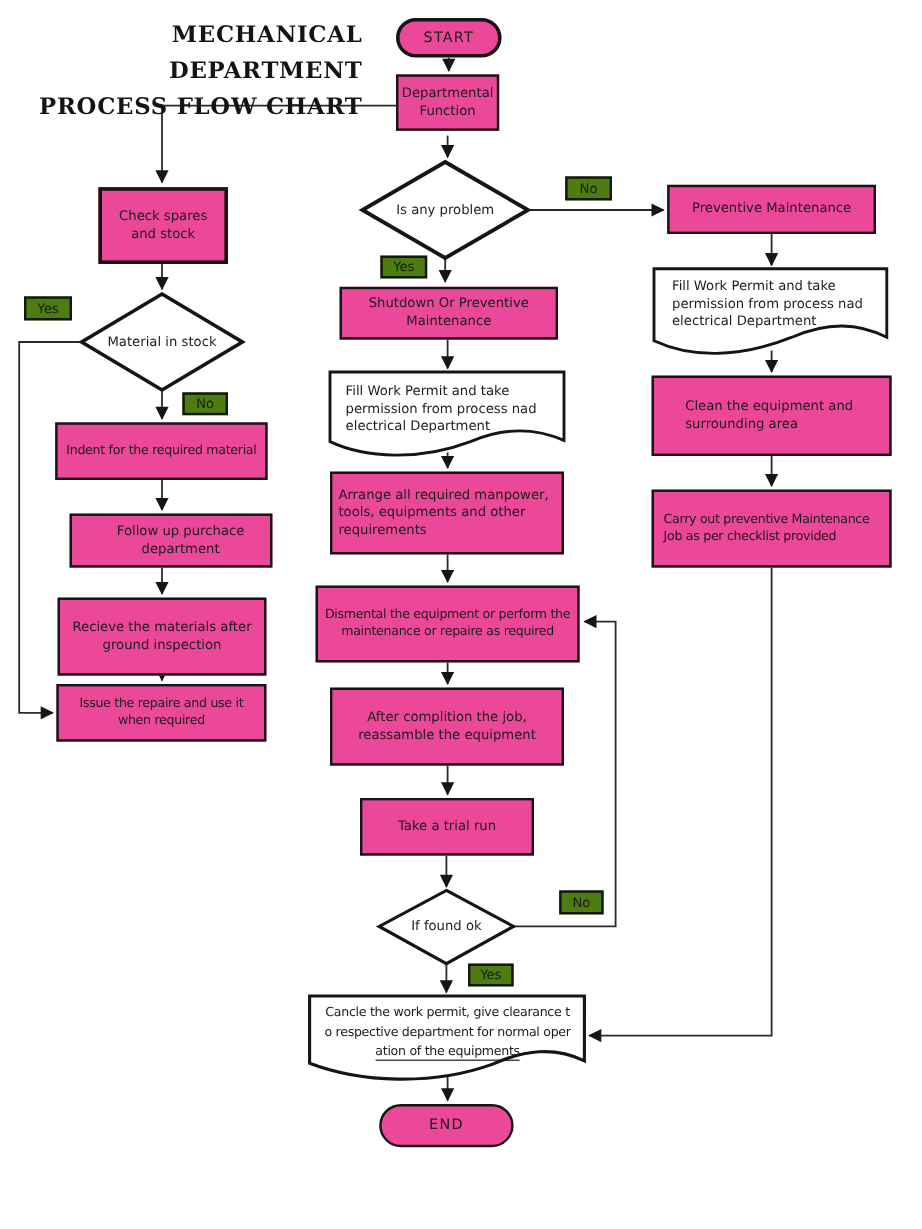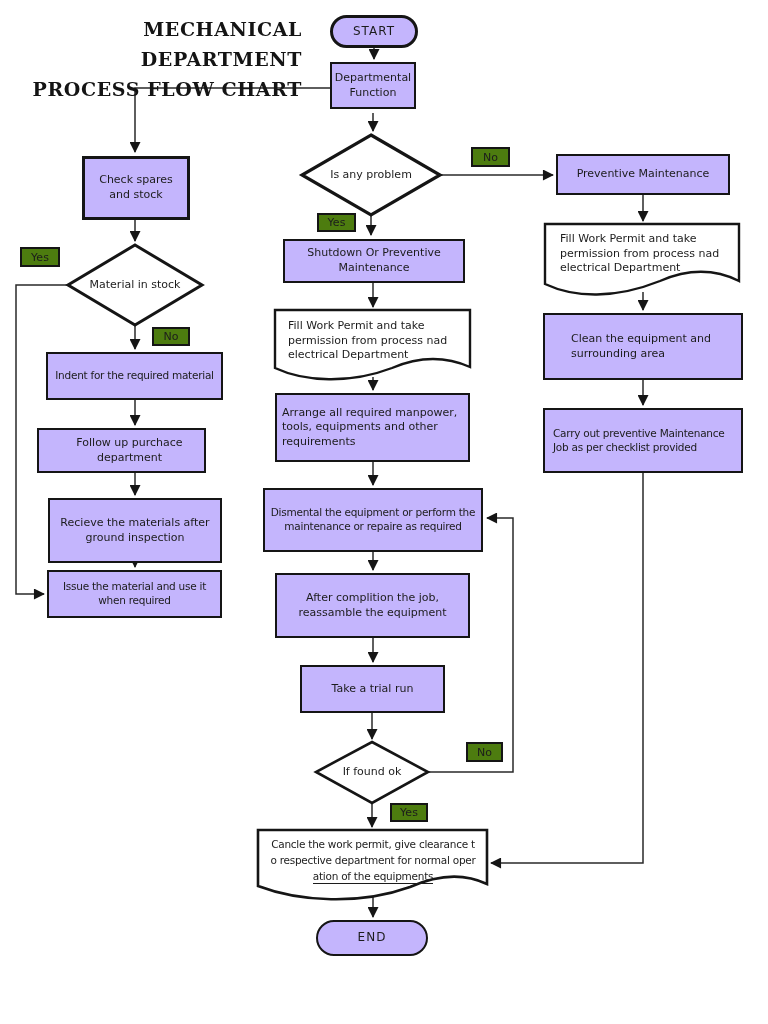--- a/index.html
+++ b/index.html
@@ -2,21 +2,21 @@
 <html><head>
 <meta charset="utf-8">
 <style>
   html,body{margin:0;padding:0;background:#fff;}
   .canvas{position:relative;width:768px;height:1024px;background:#ffffff;overflow:hidden;
           font-family:"DejaVu Sans",sans-serif;color:#1c1c1c;}
   svg.wires{position:absolute;left:0;top:0;z-index:1;}
   .title{position:absolute;left:6px;top:14px;width:296px;text-align:right;z-index:2;
          font-family:"DejaVu Serif",serif;font-weight:bold;font-size:19px;
          letter-spacing:0.6px;line-height:30px;color:#141414;}
-  .node{position:absolute;z-index:2;box-sizing:border-box;background:#c4b5fd;
+  .node{position:absolute;z-index:2;box-sizing:border-box;background:#ec4899;
         border:2.5px solid #151515;display:flex;align-items:center;justify-content:center;
         text-align:center;font-size:11px;line-height:1.32;padding:2px 3px;}
   .bold-border{border-width:3px;}
   .stadium{border-radius:18px;font-size:12px;letter-spacing:1px;}
   .overlay{position:absolute;z-index:2;box-sizing:border-box;display:flex;align-items:center;
            justify-content:center;text-align:center;font-size:11px;line-height:1.32;
            background:transparent;border:none;padding:0 2px;}
   .leftalign{justify-content:flex-start;text-align:left;}
   .small{font-size:10.5px;letter-spacing:-0.25px;}
   .labelbox{position:absolute;z-index:3;box-sizing:border-box;background:#4d7c0f;
@@ -83,23 +83,23 @@
   <div class="node" style="left:330px;top:62px;width:86px;height:47px;">Departmental Function</div>
   <div class="node" style="left:283px;top:239px;width:182px;height:44px;">Shutdown Or Preventive Maintenance</div>
   <div class="overlay leftalign" style="left:286px;top:314px;width:182px;height:54px;">Fill Work Permit and take permission from process nad electrical Department</div>
   <div class="node leftalign" style="left:275px;top:393px;width:195px;height:69px;padding-left:5px;">Arrange all required manpower, tools, equipments and other requirements</div>
   <div class="node small" style="left:263px;top:488px;width:220px;height:64px;">Dismental the equipment or perform the maintenance or repaire as required</div>
   <div class="node" style="left:275px;top:573px;width:195px;height:65px;">After complition the job, reassamble the equipment</div>
   <div class="node" style="left:300px;top:665px;width:145px;height:48px;">Take a trial run</div>
 
   <div class="node bold-border" style="left:82px;top:156px;width:108px;height:64px;">Check spares and stock</div>
   <div class="node small" style="left:46px;top:352px;width:177px;height:48px;padding:2px 1px;">Indent for the required material</div>
-  <div class="node" style="left:37px;top:428px;width:169px;height:45px;padding-left:19px;">Follow up purchace department</div>
+  <div class="node" style="left:58px;top:428px;width:169px;height:45px;padding-left:19px;">Follow up purchace department</div>
   <div class="node" style="left:48px;top:498px;width:174px;height:65px;">Recieve the materials after ground inspection</div>
-  <div class="node small" style="left:47px;top:570px;width:175px;height:48px;">Issue the material and use it when required</div>
+  <div class="node small" style="left:47px;top:570px;width:175px;height:48px;">Issue the repaire and use it when required</div>
 
   <div class="node" style="left:556px;top:154px;width:174px;height:41px;">Preventive Maintenance</div>
   <div class="overlay leftalign" style="left:558px;top:228px;width:178px;height:52px;">Fill Work Permit and take permission from process nad electrical Department</div>
   <div class="node leftalign" style="left:543px;top:313px;width:200px;height:67px;padding-left:26px;">Clean the equipment and surrounding area</div>
   <div class="node leftalign small" style="left:543px;top:408px;width:200px;height:65px;padding-left:8px;">Carry out preventive Maintenance Job as per checklist provided</div>
 
   <div class="overlay" style="left:302px;top:135px;width:138px;height:80px;">Is any problem</div>
   <div class="overlay" style="left:68px;top:245px;width:134px;height:80px;">Material in stock</div>
   <div class="overlay" style="left:316px;top:742px;width:112px;height:61px;">If found ok</div>
 

